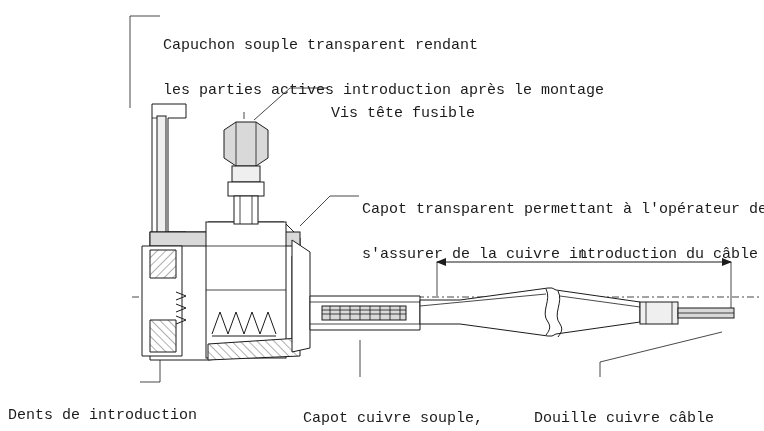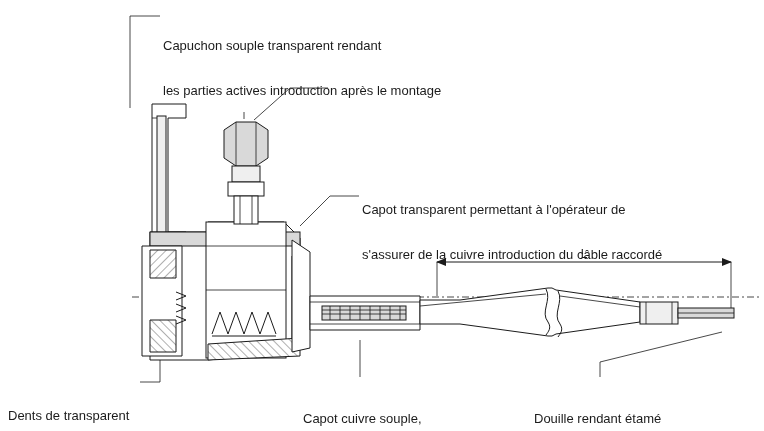--- a/index.html
+++ b/index.html
@@ -12,22 +12,22 @@
   }
   #stage {
     position: relative;
     width: 764px;
     height: 431px;
     background: #ffffff;
     overflow: hidden;
   }
   .lbl {
     position: absolute;
-    font-family: Liberation Sans, sans-serif;
-    font-size: 13px;
+    font-family: Liberation Mono, monospace;
+    font-size: 15px;
     line-height: 15px;
     color: #1b1b1b;
     white-space: pre;
   }
   svg.draw {
     position: absolute;
     left: 0;
     top: 0;
     width: 764px;
     height: 431px;
@@ -173,33 +173,36 @@
       <line class="ln-thin" x1="646" y1="302" x2="646" y2="324"></line>
       <line class="ln-thin" x1="672" y1="302" x2="672" y2="324"></line>
     </g>
   </svg>
 
   <div class="lbl" style="left:163px; top:8px;">
     <div>Capuchon souple transparent rendant</div>
     <div>les parties actives introduction après le montage</div>
   </div>
 
+  <div class="lbl" style="left:331px; top:76px;">
+    <div>Vis tête fusible</div>
+  </div>
 
   <div class="lbl" style="left:362px; top:172px;">
     <div>Capot transparent permettant à l'opérateur de</div>
     <div>s'assurer de la cuivre introduction du câble raccordé</div>
   </div>
 
   <div class="lbl" style="left:8px; top:378px;">
-    <div>Dents de transparent</div>
+    <div>Dents de introduction</div>
   </div>
 
   <div class="lbl" style="left:303px; top:381px;">
     <div>Capot cuivre souple,</div>
     
   </div>
 
   <div class="lbl" style="left:534px; top:381px;">
-    <div>Douille rendant étamé</div>
+    <div>Douille cuivre câble</div>
     
   </div>
 
 </div>
 
 </body></html>

